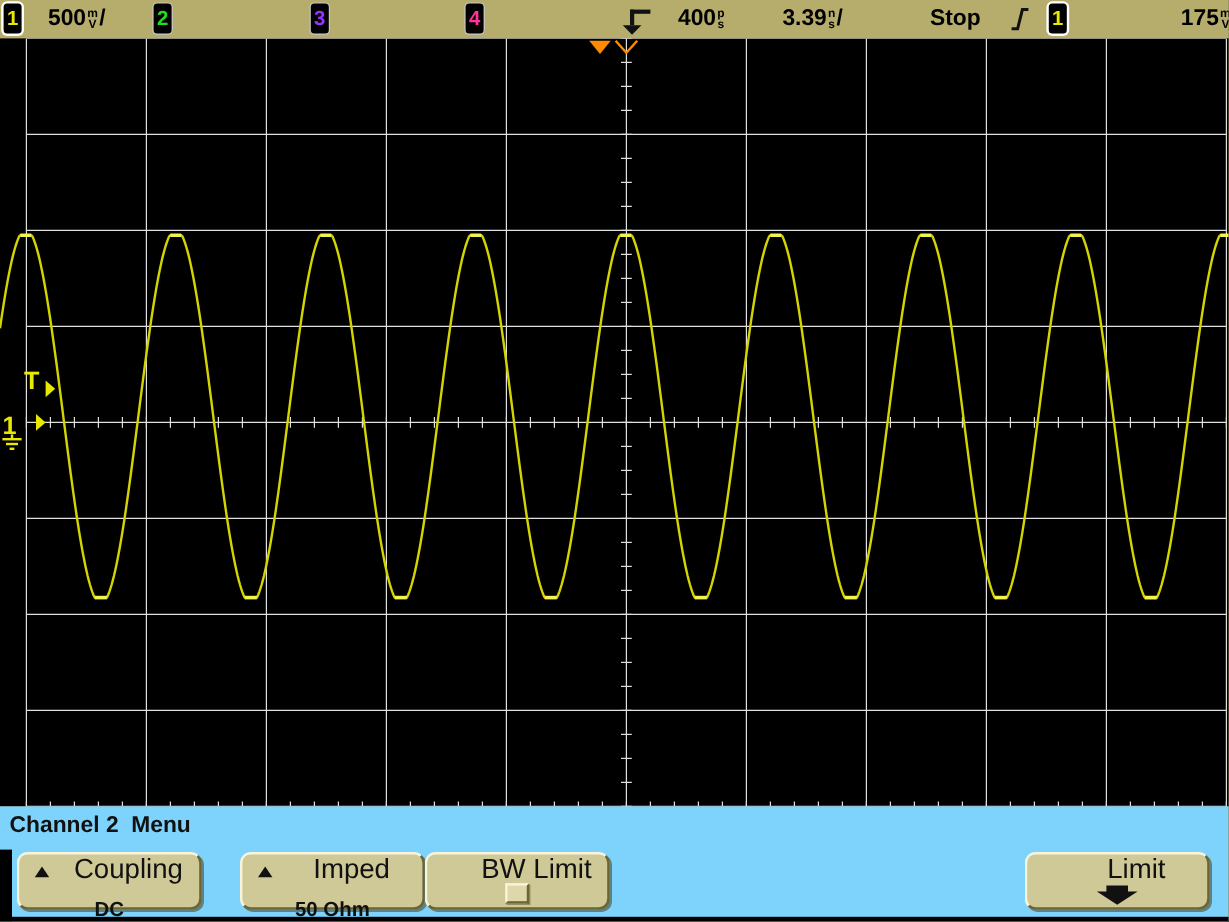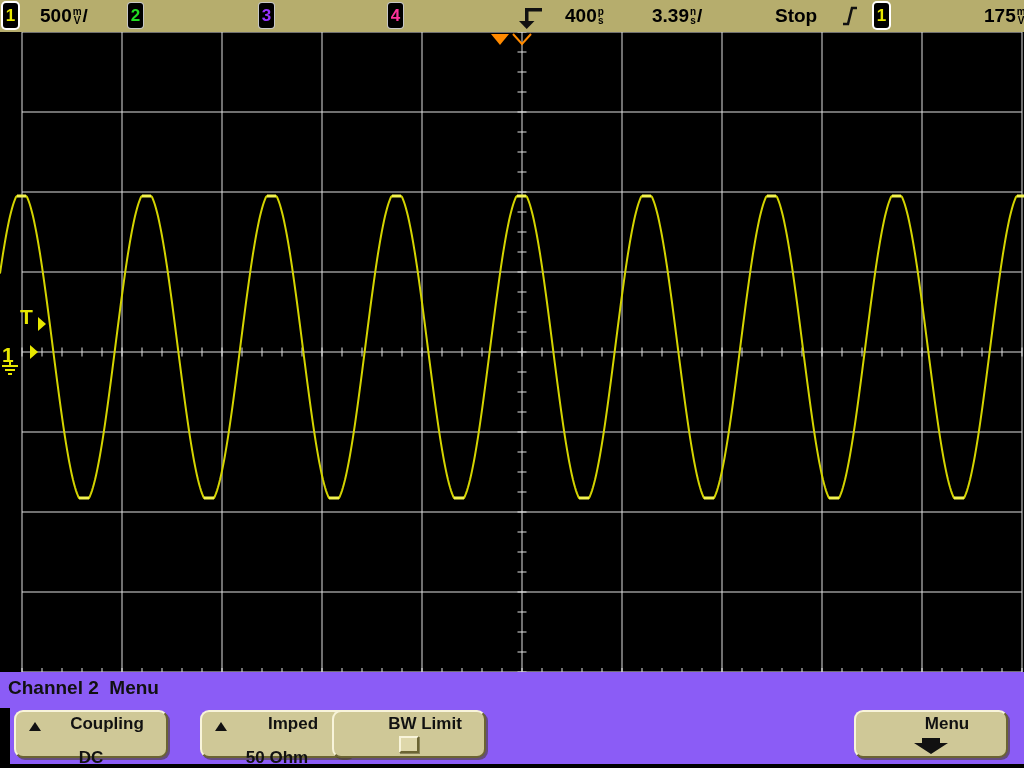--- a/index.html
+++ b/index.html
@@ -12,26 +12,26 @@
   .badge{position:absolute;top:3px;width:15px;height:25px;background:#000;border-radius:3px;
          display:flex;align-items:center;justify-content:center;font-size:17px;font-weight:bold;}
   .badge.active{box-shadow:0 0 0 2px #ffffff;}
   .badge.dim{box-shadow:0 0 0 1px #c8c8c8;}
   .unit{display:inline-flex;flex-direction:column;align-items:center;margin:0 1px;}
   .unit i{font-style:normal;font-size:10px;line-height:9px;font-weight:bold;}
   .tb-icon{position:absolute;}
   
   .screen{position:absolute;left:0;top:32px;width:1024px;height:640px;background:#000;}
   
-  .menu-area{position:absolute;left:0;top:672px;width:1024px;height:96px;background:#8b5cf6;}
+  .menu-area{position:absolute;left:0;top:672px;width:1024px;height:96px;background:#7dd3fc;}
   .menu-title{position:absolute;left:8px;top:5px;font-size:19px;font-weight:bold;color:#111;white-space:pre;}
   .softkey{position:absolute;top:38px;width:154px;height:48px;background:#cfc897;
            border:2px solid;border-color:#f8f4da #6b6433 #6b6433 #f8f4da;border-radius:9px;
            box-shadow:2px 2px 0 rgba(70,64,30,.55);box-sizing:border-box;cursor:pointer;}
-  .sk-label{margin-top:3px;text-align:center;font-size:17px;font-weight:bold;color:#111;line-height:18px;margin-left:32px;}
+  .sk-label{margin-top:3px;text-align:center;font-size:23px;font-weight:normal;color:#111;line-height:18px;margin-left:32px;}
   .sk-value{margin-top:16px;text-align:center;font-size:17px;font-weight:bold;color:#111;line-height:18px;}
   .up-tri{position:absolute;left:13px;top:10px;width:0;height:0;
           border-left:6px solid transparent;border-right:6px solid transparent;border-bottom:9px solid #111;}
   .checkbox{position:relative;margin:3px auto 0 auto;width:20px;height:17px;background:#ded7aa;
             border:2px solid;border-color:#f8f4da #6b6433 #6b6433 #f8f4da;box-sizing:border-box;
             box-shadow:1px 1px 0 rgba(70,64,30,.5);}
   .probe-arrow{display:block;margin:4px auto 0 auto;}
   .strip-left{position:absolute;left:0;top:36px;width:10px;height:60px;background:#000;}
   .strip-bottom{position:absolute;left:0;top:92px;width:1024px;height:4px;background:#000;}
 </style>
@@ -302,29 +302,29 @@
       <div class="sk-label">Coupling</div>
       <div class="sk-value">DC</div>
     </div>
 
     <div class="softkey" style="left:200px;">
       <span class="up-tri"></span>
       <div class="sk-label">Imped</div>
       <div class="sk-value">50 Ohm</div>
     </div>
 
-    <div class="softkey" style="left:332px;">
+    <div class="softkey" style="left:354px;">
       <div class="sk-label">BW Limit</div>
       <div class="checkbox"></div>
     </div>
 
 
 
     <div class="softkey" style="left:854px;">
-      <div class="sk-label">Menu</div>
+      <div class="sk-label">Limit</div>
       <svg class="probe-arrow" width="36" height="18" viewBox="0 0 36 18">
         <polygon points="9,1 27,1 27,6 35,6 18,17 1,6 9,6" fill="#111"></polygon>
       </svg>
     </div>
 
     <div class="strip-left"></div>
     <div class="strip-bottom"></div>
   </div>
 </div>
 

